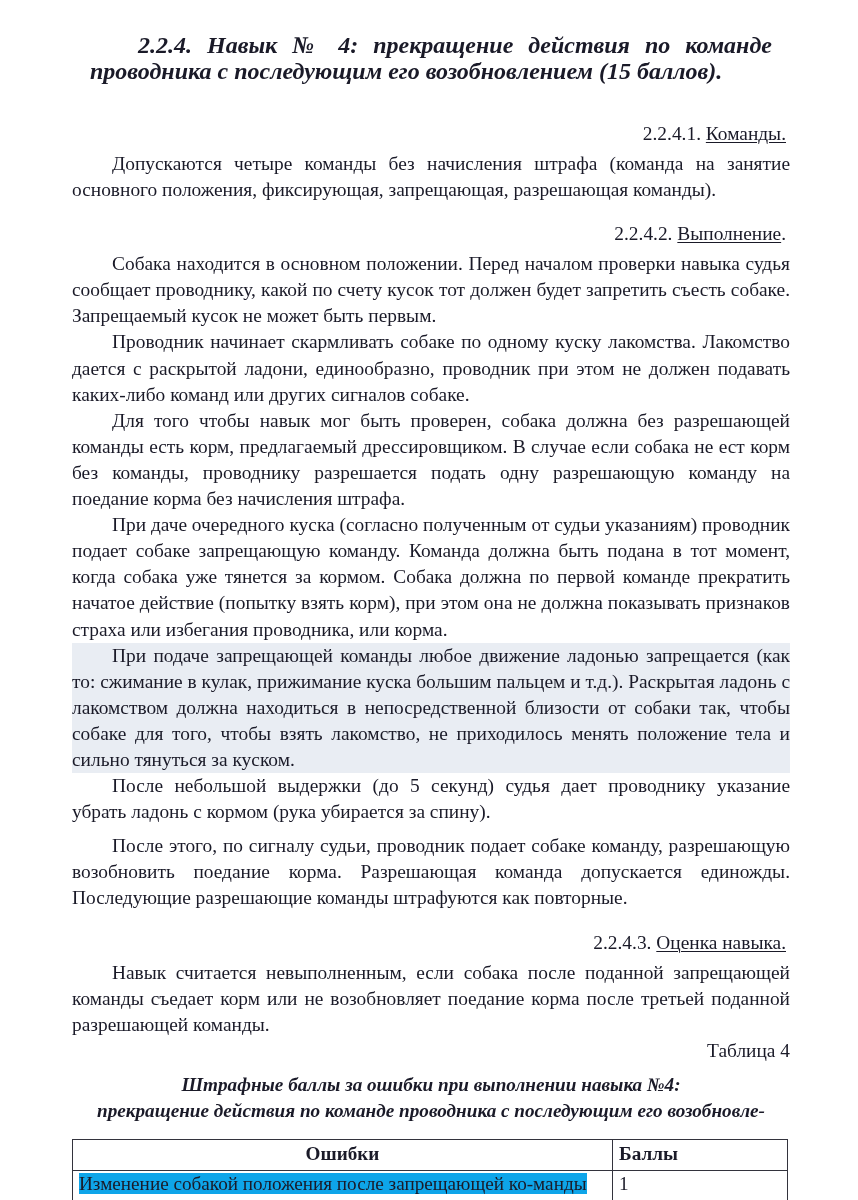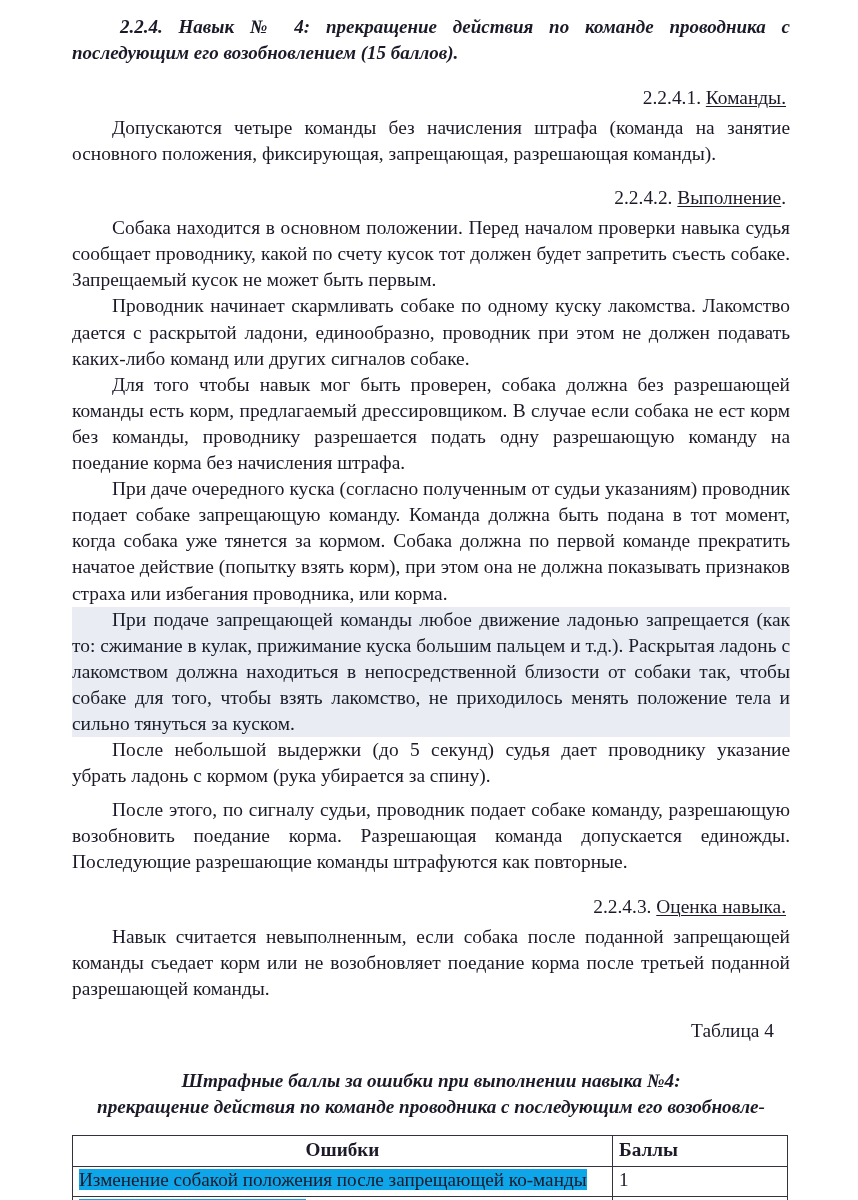--- a/index.html
+++ b/index.html
@@ -42,45 +42,45 @@
     text-align: right;
     text-indent: 40px;
     margin: 4px;
   }
   .section-head .u {
     text-decoration: underline;
     text-underline-offset: 2px;
     text-decoration-thickness: 1px;
   }
   .skill-title {
-    font-size: 19px;
+    font-size: 24px;
     line-height: 26.4px;
     font-style: italic;
     font-weight: 700;
     text-align: justify;
     text-align-last: left;
     text-indent: 48px;
-    margin: 0;
+    margin: 18px;
   }
   .gap-s  { height: 8px; }
   .gap-m  { height: 14px; }
 
   
   .para.highlight {
     background: #e9edf3;
     box-decoration-break: clone;
     -webkit-box-decoration-break: clone;
   }
 
   
   .table-number {
     font-size: 19.4px;
     line-height: 26.1px;
     text-align: right;
-    margin: 16px;
+    margin: 0;
   }
   .table-caption {
     font-size: 19.2px;
     line-height: 26.4px;
     font-style: italic;
     font-weight: 700;
     text-align: center;
     margin: 0;
     padding: 0 4px;
   }

